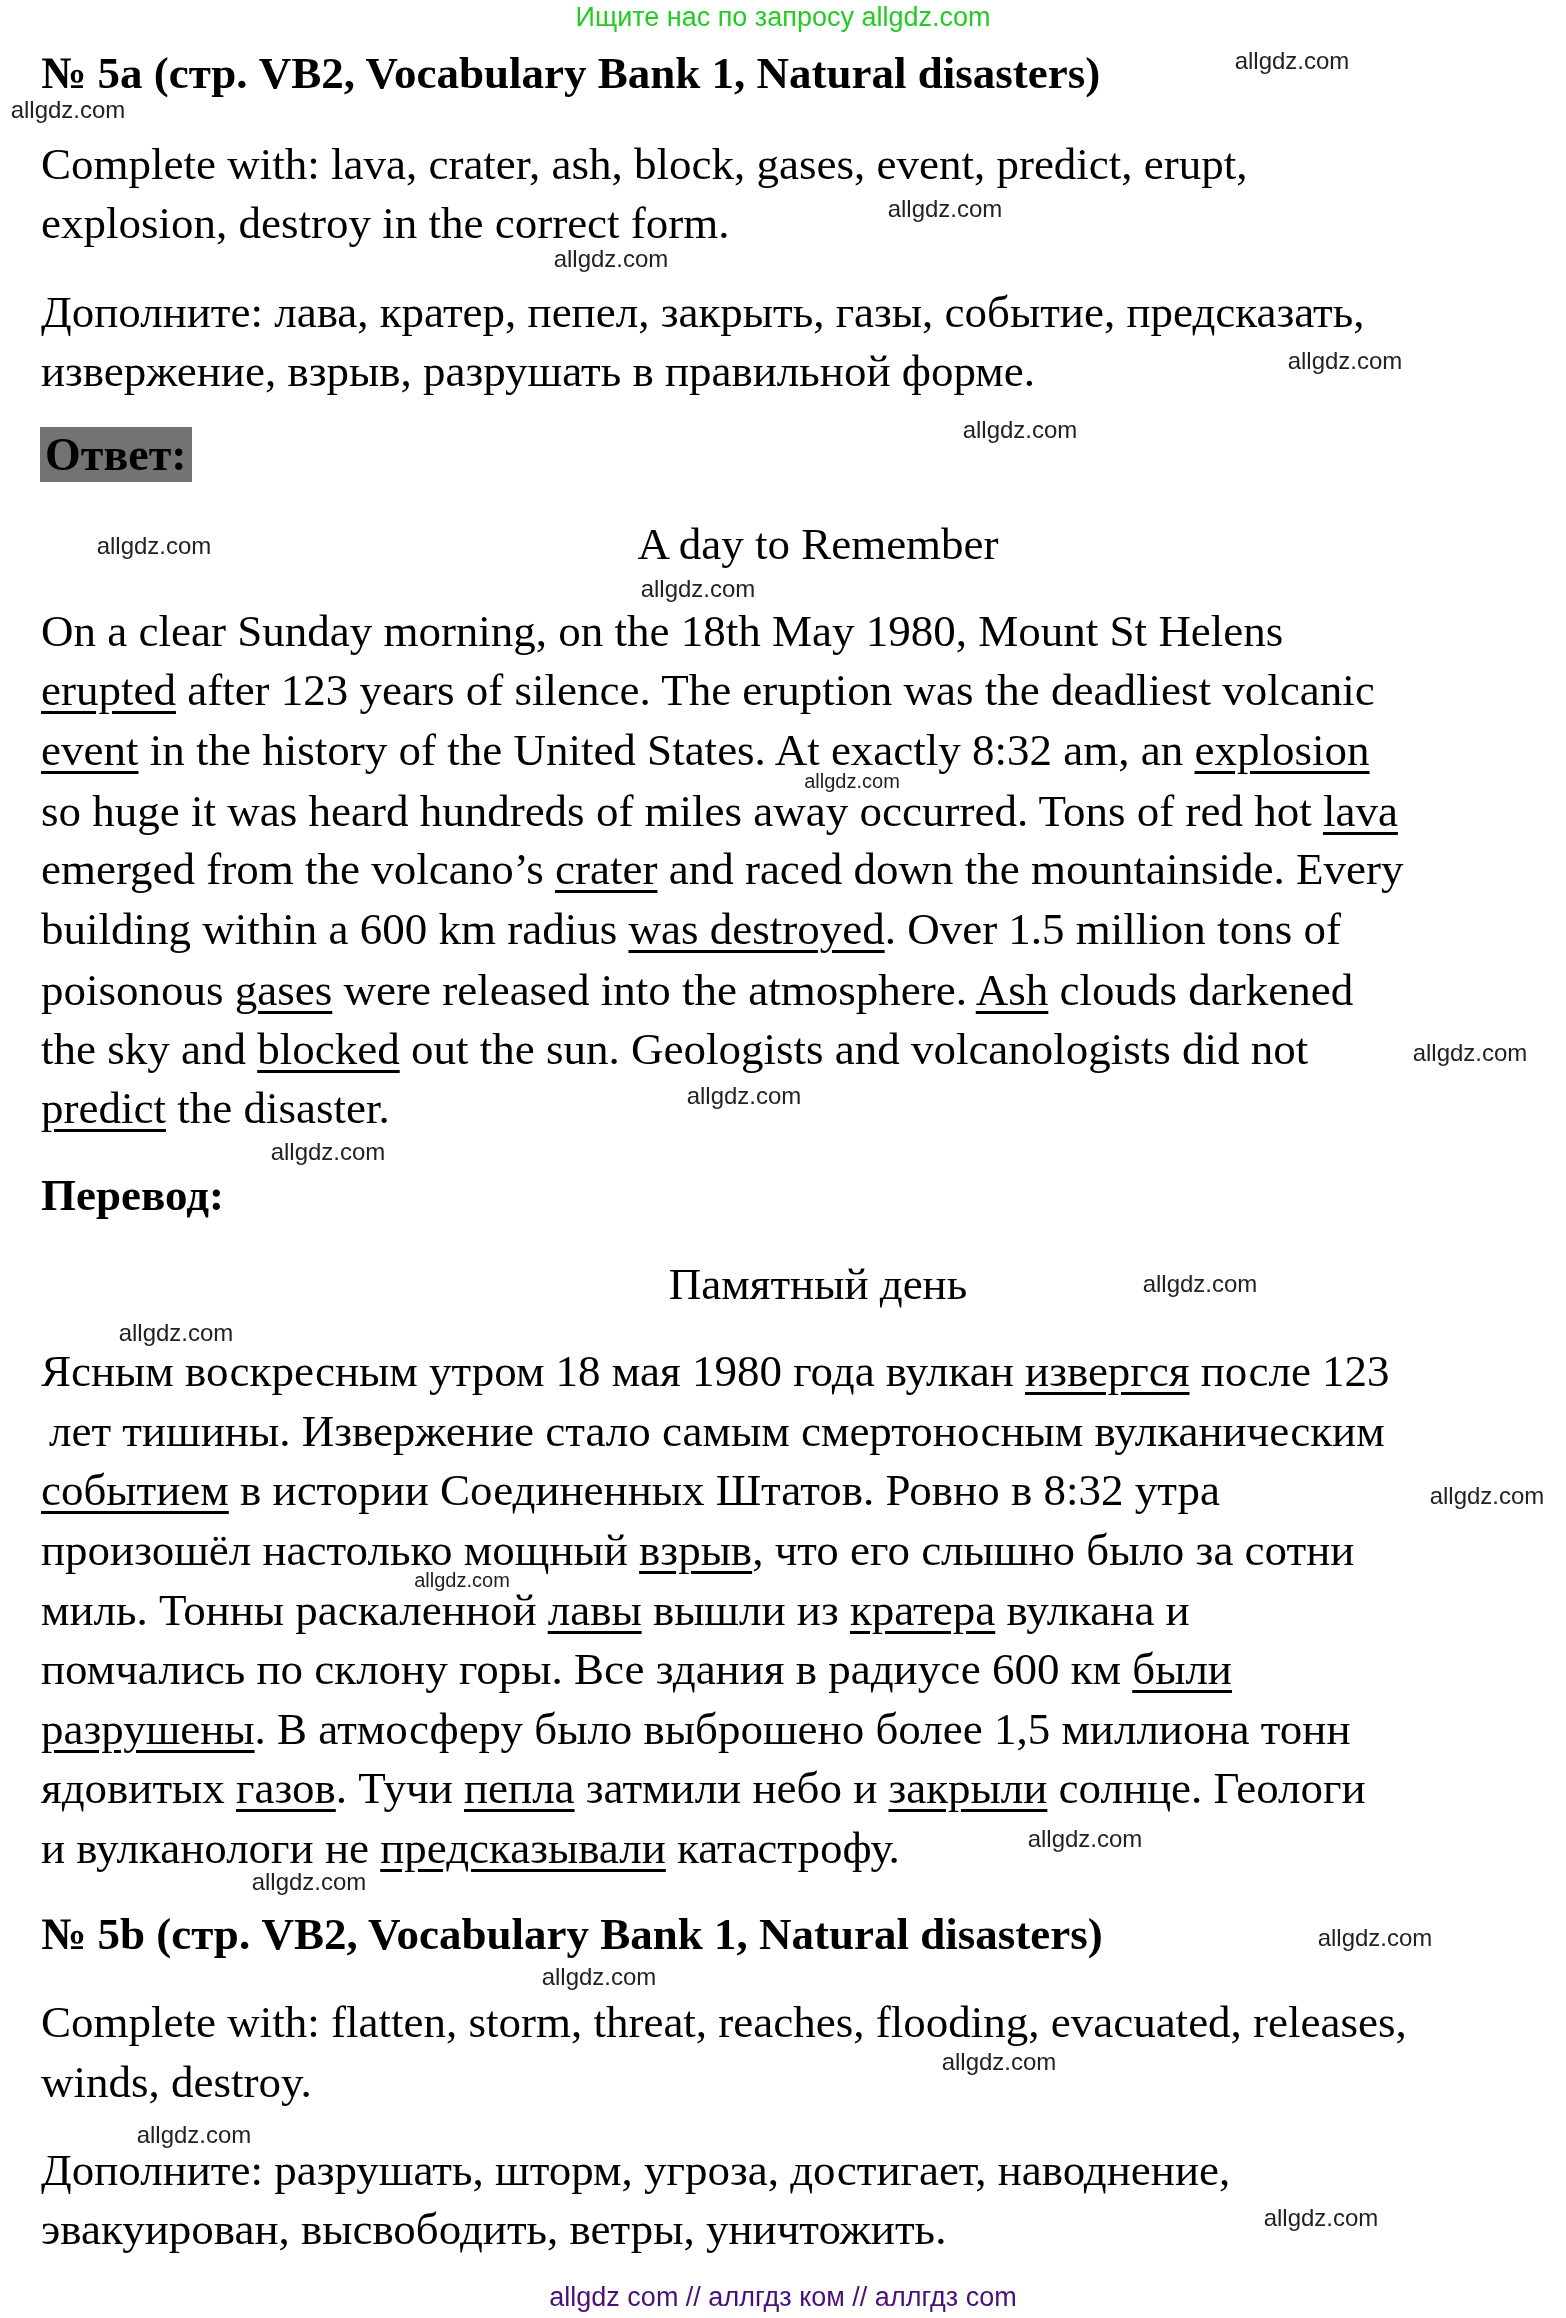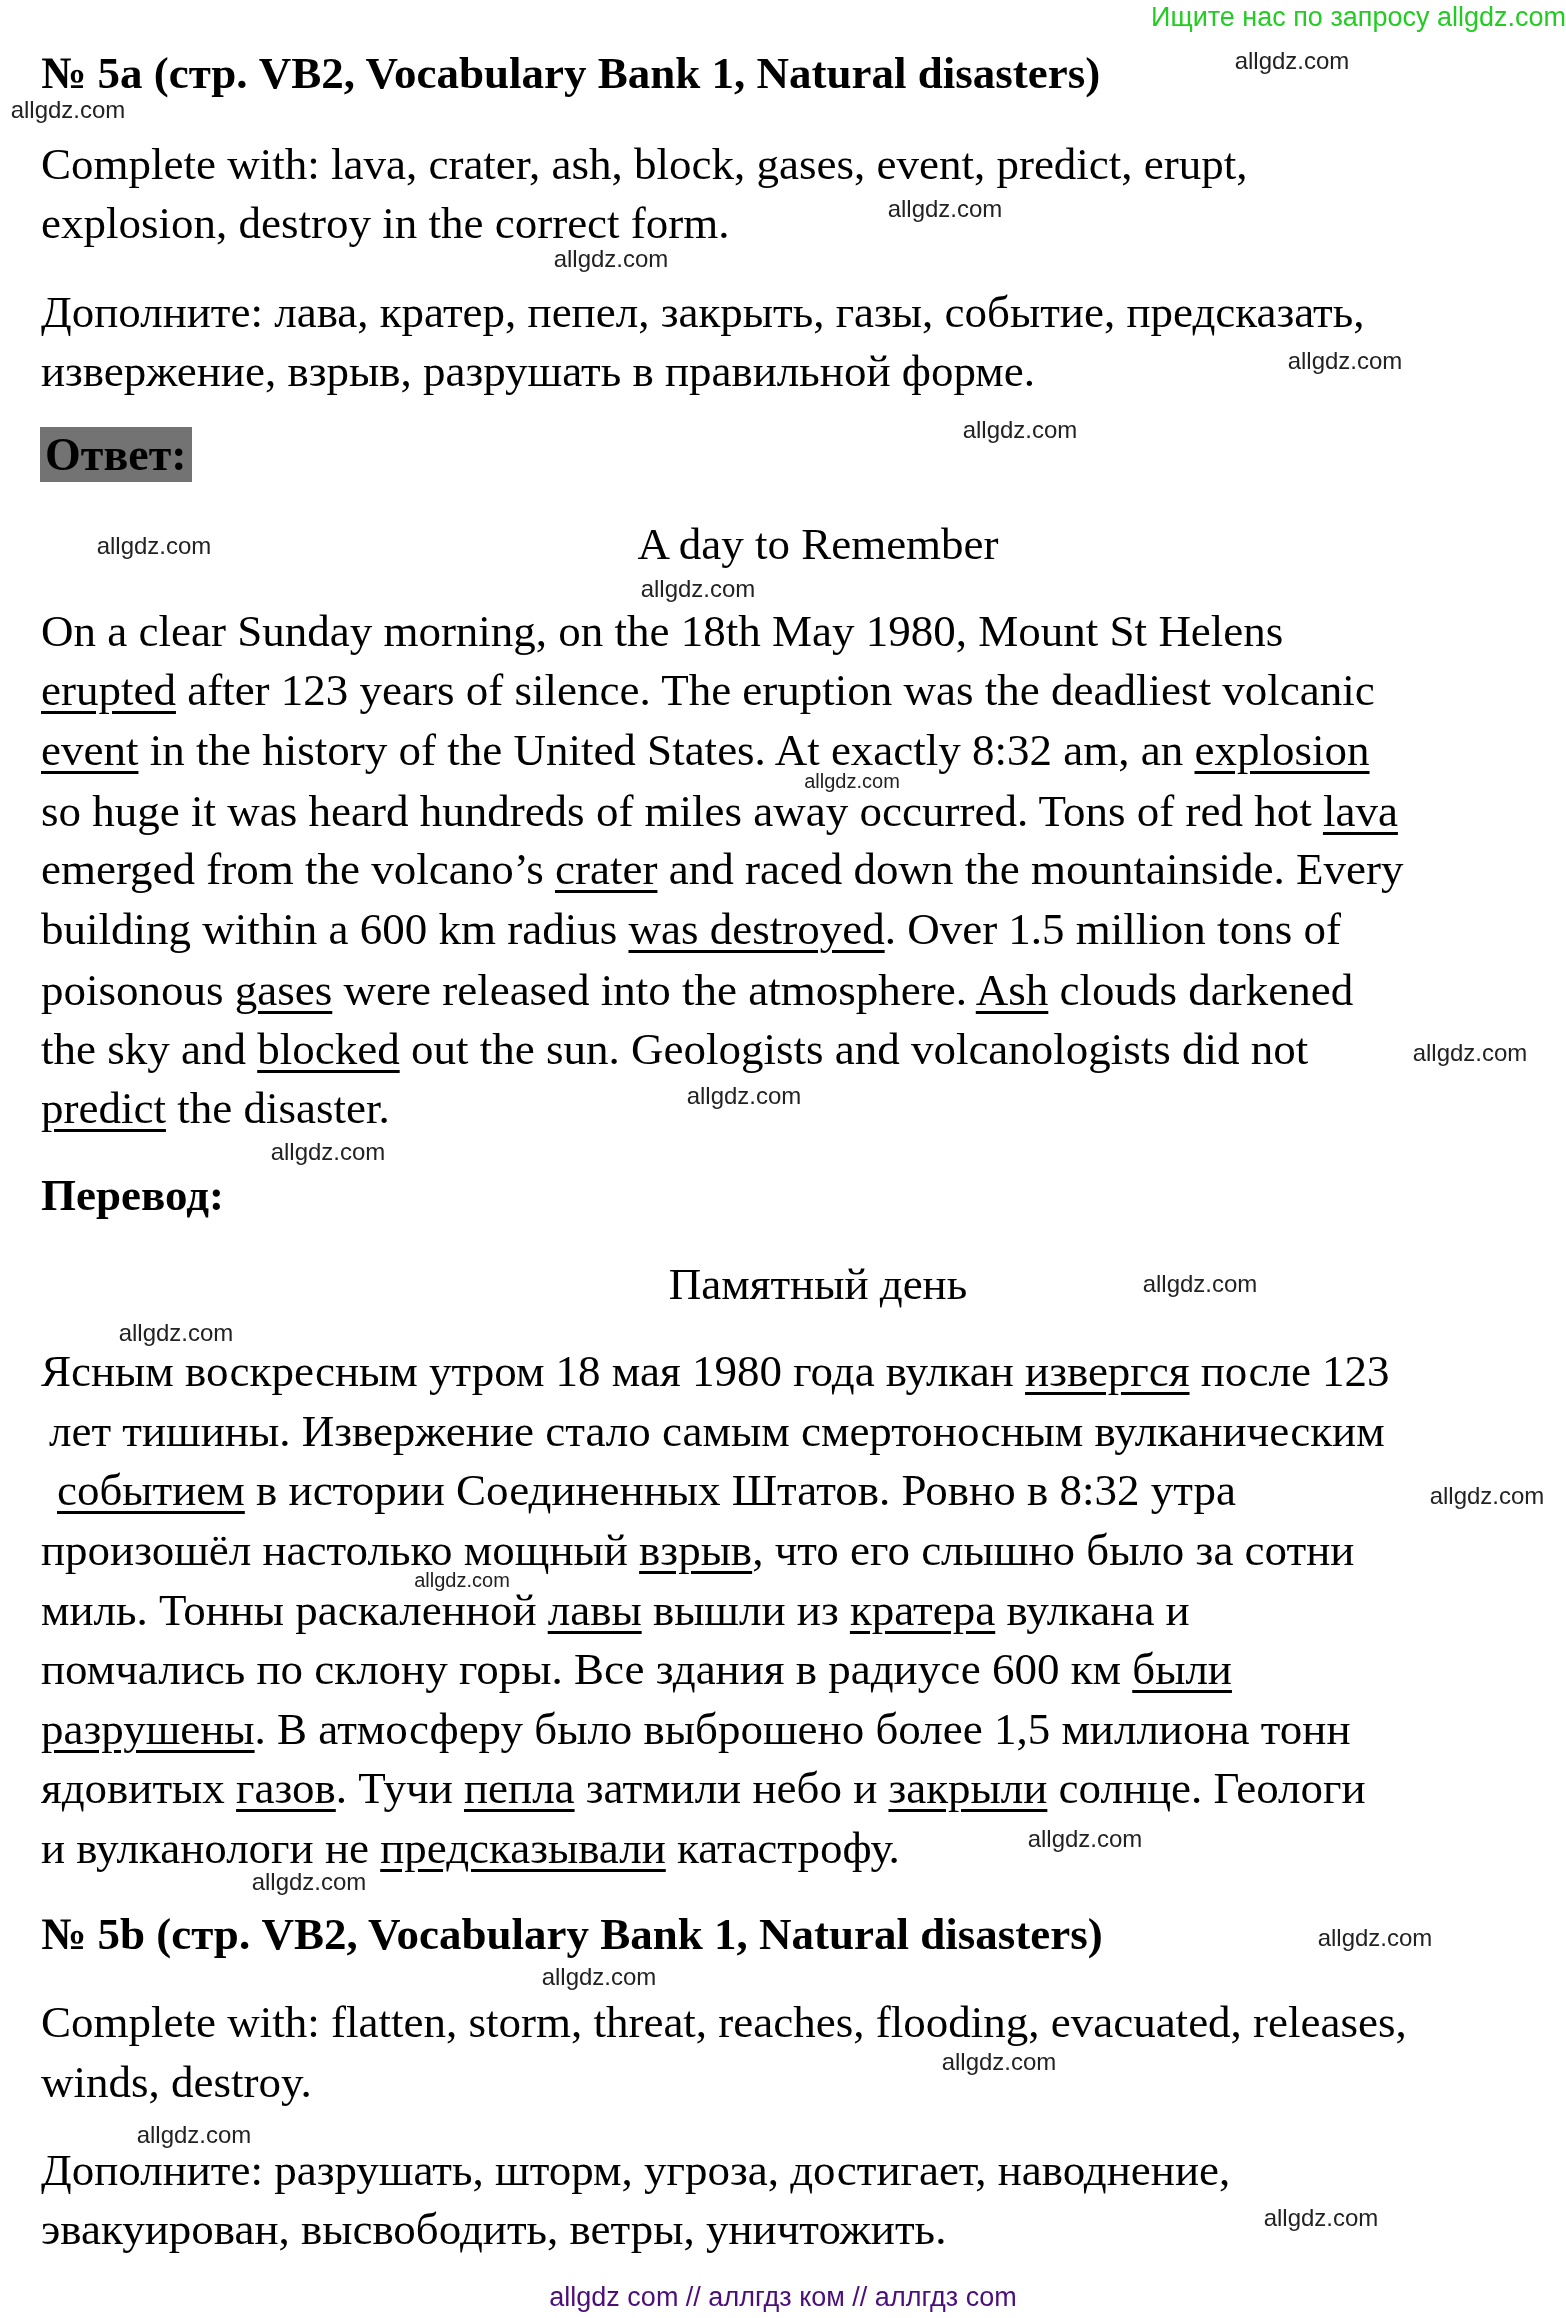--- a/index.html
+++ b/index.html
@@ -1,19 +1,19 @@
 <!DOCTYPE html>
 <html style="font-size:13px"><head>
 <meta charset="utf-8">
 <style>
   html, body { margin: 0; padding: 0; background: #ffffff; }
   body { width: 1566px; height: 2319px; position: relative; overflow: hidden;
          font-family: "Liberation Serif", "DejaVu Serif", serif; color: #000; }
   .abs { position: absolute; white-space: nowrap; }
-  .top-banner { left: 0; width: 1566px; top: 1.6px; text-align: right;
+  .top-banner { left: 0; width: 1566px; top: 1.6px; text-align: center;
                 font-family: "Liberation Sans", sans-serif; font-size: 27px; color: #22cc22; }
   .footer { left: 0; width: 1566px; top: 2282px; text-align: center;
             font-family: "Liberation Sans", sans-serif; font-size: 27px; color: #4b0f7a; }
   .h { font-weight: bold; font-size: 45px; left: 41px; line-height: 1; }
   .line { font-size: 45px; left: 41px; line-height: 1; }
   .center { left: 0; width: 1566px; text-align: center; font-size: 45px; line-height: 1; padding-left: 35px; }
   .u { text-decoration: underline; text-decoration-thickness: 2.5px; text-underline-offset: 5.8px; }
   .answer { left: 40px; top: 427px; height: 55px; padding: 0 5px; background: #737373;
             font-weight: bold; font-size: 46px; line-height: 55px; }
   .label-bold { left: 41px; font-weight: bold; font-size: 45px; line-height: 1; }
@@ -42,21 +42,21 @@
     <div class="abs line" style="top: 907px;"><span>building within a 600 km radius </span><span class="u">was destroyed</span><span>. Over 1.5 million tons of</span></div>
     <div class="abs line" style="top: 968px;"><span>poisonous </span><span class="u">gases</span><span> were released into the atmosphere. </span><span class="u">Ash</span><span> clouds darkened</span></div>
     <div class="abs line" style="top: 1027px;"><span>the sky and </span><span class="u">blocked</span><span> out the sun. Geologists and volcanologists did not</span></div>
     <div class="abs line" style="top: 1086px;"><span class="u">predict</span><span> the disaster.</span></div>
   </div>
 <div class="abs label-bold" style="top:1173px;">Перевод:</div>
 <div class="abs center" style="top:1262px;">Памятный день</div>
 <div id="translation">
     <div class="abs line" style="top: 1349px;"><span>Ясным воскресным утром 18 мая 1980 года вулкан </span><span class="u">извергся</span><span> после 123</span></div>
     <div class="abs line" style="top: 1409px; margin-left: 8px;"><span>лет тишины. Извержение стало самым смертоносным вулканическим</span></div>
-    <div class="abs line" style="top: 1468px; margin-left: 16px;"><span class="u">событием</span><span> в истории Соединенных Штатов. Ровно в 8:32 утра</span></div>
+    <div class="abs line" style="top: 1468px;"><span class="u">событием</span><span> в истории Соединенных Штатов. Ровно в 8:32 утра</span></div>
     <div class="abs line" style="top: 1528px;"><span>произошёл настолько мощный </span><span class="u">взрыв</span><span>, что его слышно было за сотни</span></div>
     <div class="abs line" style="top: 1588px;"><span>миль. Тонны раскаленной </span><span class="u">лавы</span><span> вышли из </span><span class="u">кратера</span><span> вулкана и</span></div>
     <div class="abs line" style="top: 1647px;"><span>помчались по склону горы. Все здания в радиусе 600 км </span><span class="u">были</span></div>
     <div class="abs line" style="top: 1707px;"><span class="u">разрушены</span><span>. В атмосферу было выброшено более 1,5 миллиона тонн</span></div>
     <div class="abs line" style="top: 1766px;"><span>ядовитых </span><span class="u">газов</span><span>. Тучи </span><span class="u">пепла</span><span> затмили небо и </span><span class="u">закрыли</span><span> солнце. Геологи</span></div>
     <div class="abs line" style="top: 1826px;"><span>и вулканологи не </span><span class="u">предсказывали</span><span> катастрофу.</span></div>
   </div>
 
 <div class="abs h" style="top:1912px;">№ 5b (стр. VB2, Vocabulary Bank 1, Natural disasters)</div>
 <div class="abs line" style="top:2000px;">Complete with: flatten, storm, threat, reaches, flooding, evacuated, releases,</div>

